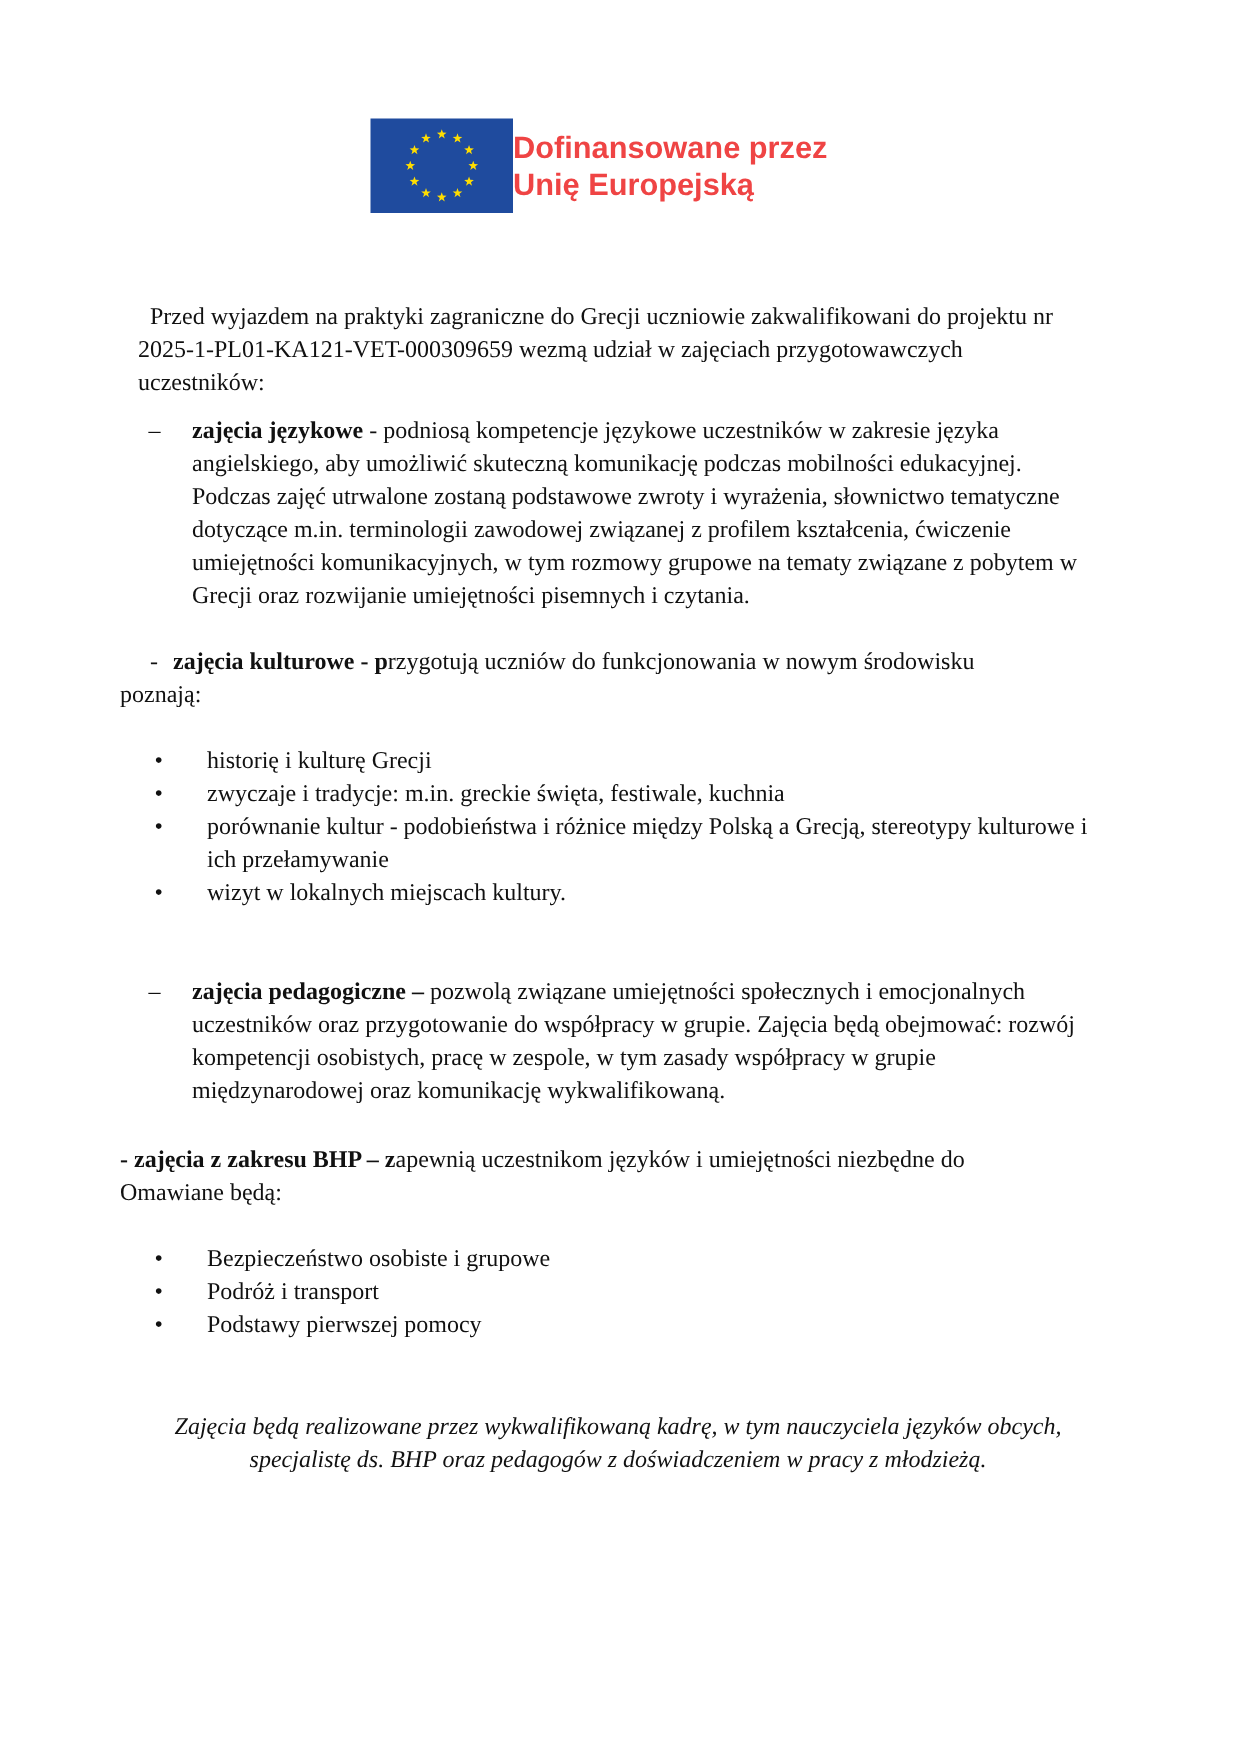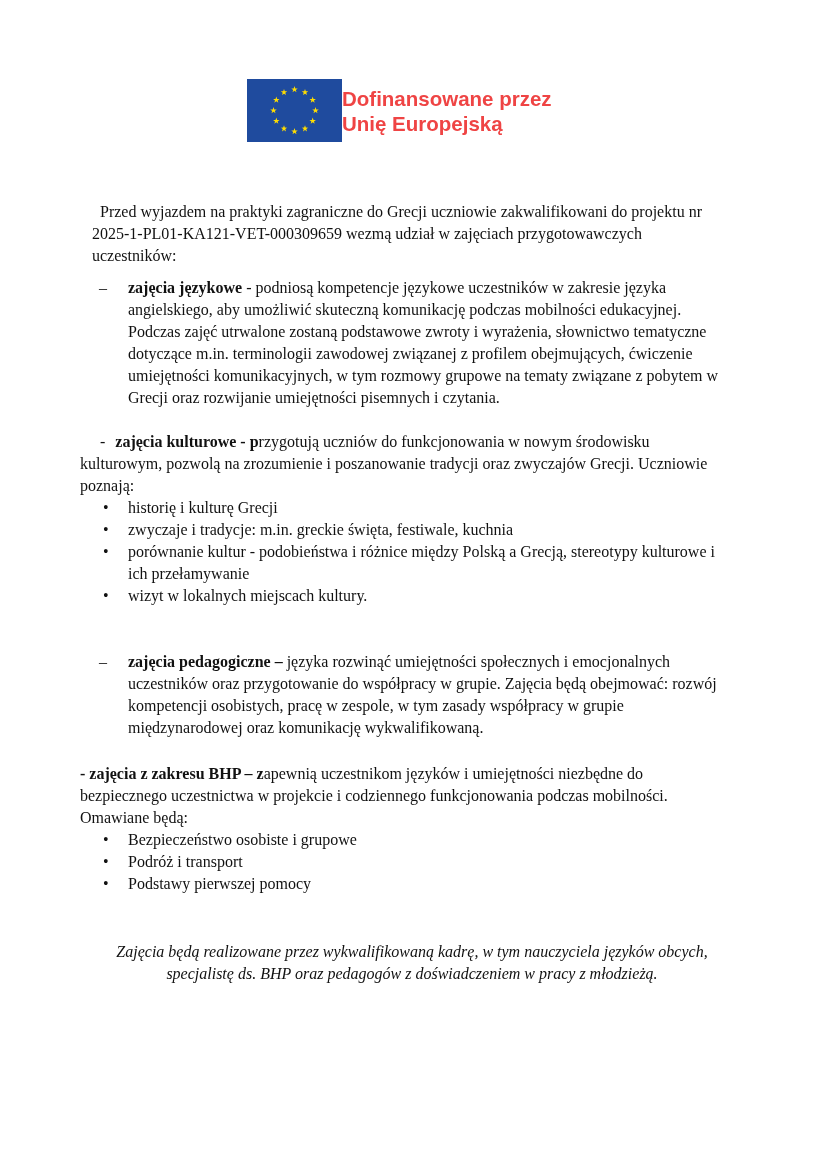--- a/index.html
+++ b/index.html
@@ -10,21 +10,21 @@
   .flag svg { position: absolute; left: 0; top: 0; }
   .logo-text { color: #ef4444; font-family: "Liberation Sans", sans-serif;
                font-weight: bold; font-size: 20.5px; line-height: 25px; }
   .para { position: absolute; font-size: 16px; line-height: 22px; }
   .intro { left: 80px; top: 201px; width: 680px; margin-left: 12px; }
   .dash-item { position: absolute; font-size: 16px; line-height: 22px; }
   .dash { position: absolute; left: 0; top: 0; }
   .dash-body { position: absolute; left: 29px; top: 0; width: 640px; }
   .bul { position: absolute; font-size: 16px; line-height: 22px; left: 103px; width: 660px; }
   .bul .dot { position: absolute; left: 0; top: 0; }
-  .bul .txt { position: absolute; left: 25px; top: 0; width: 630px; }
+  .bul .txt { position: absolute; left: 35px; top: 0; width: 630px; }
   b { font-weight: bold; }
   .closing { position: absolute; left: 70px; top: 941px; width: 684px; text-align: center;
              font-size: 16px; line-height: 22px; font-style: italic; }
 </style>
 </head>
 <body>
 
 <div class="logo">
   <div class="flag">
     <svg id="flag-svg" width="95" height="63" viewBox="0 0 95 63">
@@ -53,29 +53,28 @@
   <div>2025-1-PL01-KA121-VET-000309659 wezmą udział w zajęciach przygotowawczych</div>
   <div>uczestników:</div>
 </div>
 
 <div class="dash-item" style="left:99px; top:277px; width:670px; height:132px;">
   <span class="dash">–</span>
   <div class="dash-body">
     <div><b>zajęcia językowe</b><span> - podniosą kompetencje językowe uczestników w zakresie języka</span></div>
     <div>angielskiego, aby umożliwić skuteczną komunikację podczas mobilności edukacyjnej.</div>
     <div>Podczas zajęć utrwalone zostaną podstawowe zwroty i wyrażenia, słownictwo tematyczne</div>
-    <div>dotyczące m.in. terminologii zawodowej związanej z profilem obejmujących, ćwiczenie</div>
+    <div>dotyczące m.in. terminologii zawodowej związanej z profilem kształcenia, ćwiczenie</div>
     <div>umiejętności komunikacyjnych, w tym rozmowy grupowe na tematy związane z pobytem w</div>
     <div>Grecji oraz rozwijanie umiejętności pisemnych i czytania.</div>
   </div>
 </div>
 
 <div class="para" style="left:80px; top:431px; width:690px;">
   <div><span style="padding-left:20px">-</span><b style="padding-left:10px">zajęcia kulturowe - p</b><span>rzygotują uczniów do funkcjonowania w nowym środowisku</span></div>
-  <div>kulturowym, pozwolą na zrozumienie i poszanowanie tradycji oraz zwyczajów Grecji. Uczniowie</div>
   <div>poznają:</div>
 </div>
 
 <div class="bul" style="top:497px;">
   <span class="dot">•</span>
   <div class="txt">
       <div>historię i kulturę Grecji</div>
     </div>
 </div>
 <div class="bul" style="top:519px;">
@@ -94,30 +93,29 @@
 <div class="bul" style="top:585px;">
   <span class="dot">•</span>
   <div class="txt">
     <div>wizyt w lokalnych miejscach kultury.</div>
   </div>
 </div>
 
 <div class="dash-item" style="left:99px; top:651px; width:670px; height:88px;">
   <span class="dash">–</span>
   <div class="dash-body">
-    <div><b>zajęcia pedagogiczne –</b><span> języka rozwinąć umiejętności społecznych i emocjonalnych</span></div>
+    <div><b>zajęcia pedagogiczne –</b><span> pozwolą związane umiejętności społecznych i emocjonalnych</span></div>
     <div>uczestników oraz przygotowanie do współpracy w grupie. Zajęcia będą obejmować: rozwój</div>
     <div>kompetencji osobistych, pracę w zespole, w tym zasady współpracy w grupie</div>
     <div>międzynarodowej oraz komunikację wykwalifikowaną.</div>
   </div>
 </div>
 
 <div class="para" style="left:80px; top:763px; width:690px;">
   <div><b>- zajęcia z zakresu BHP – z</b><span>apewnią uczestnikom języków i umiejętności niezbędne do</span></div>
-  <div>bezpiecznego uczestnictwa w projekcie i codziennego funkcjonowania podczas mobilności.</div>
   <div>Omawiane będą:</div>
 </div>
 
 <div class="bul" style="top:829px;">
   <span class="dot">•</span>
   <div class="txt">
       <div>Bezpieczeństwo osobiste i grupowe</div>
     </div>
 </div>
 <div class="bul" style="top:851px;">

